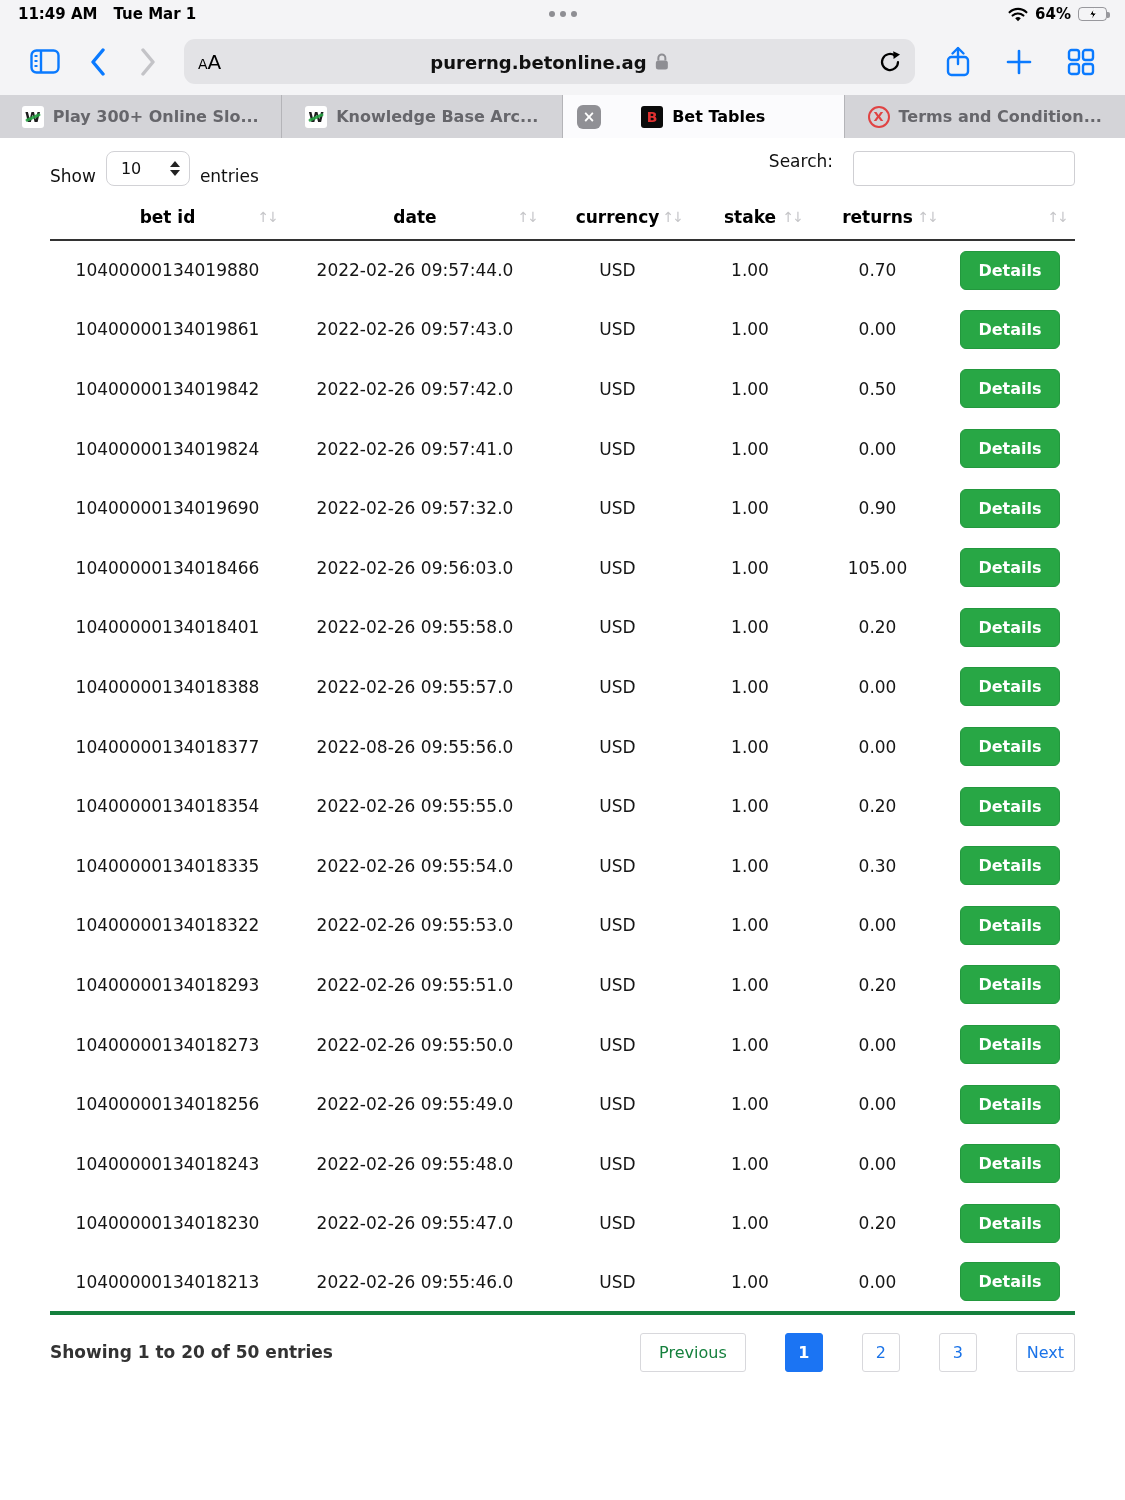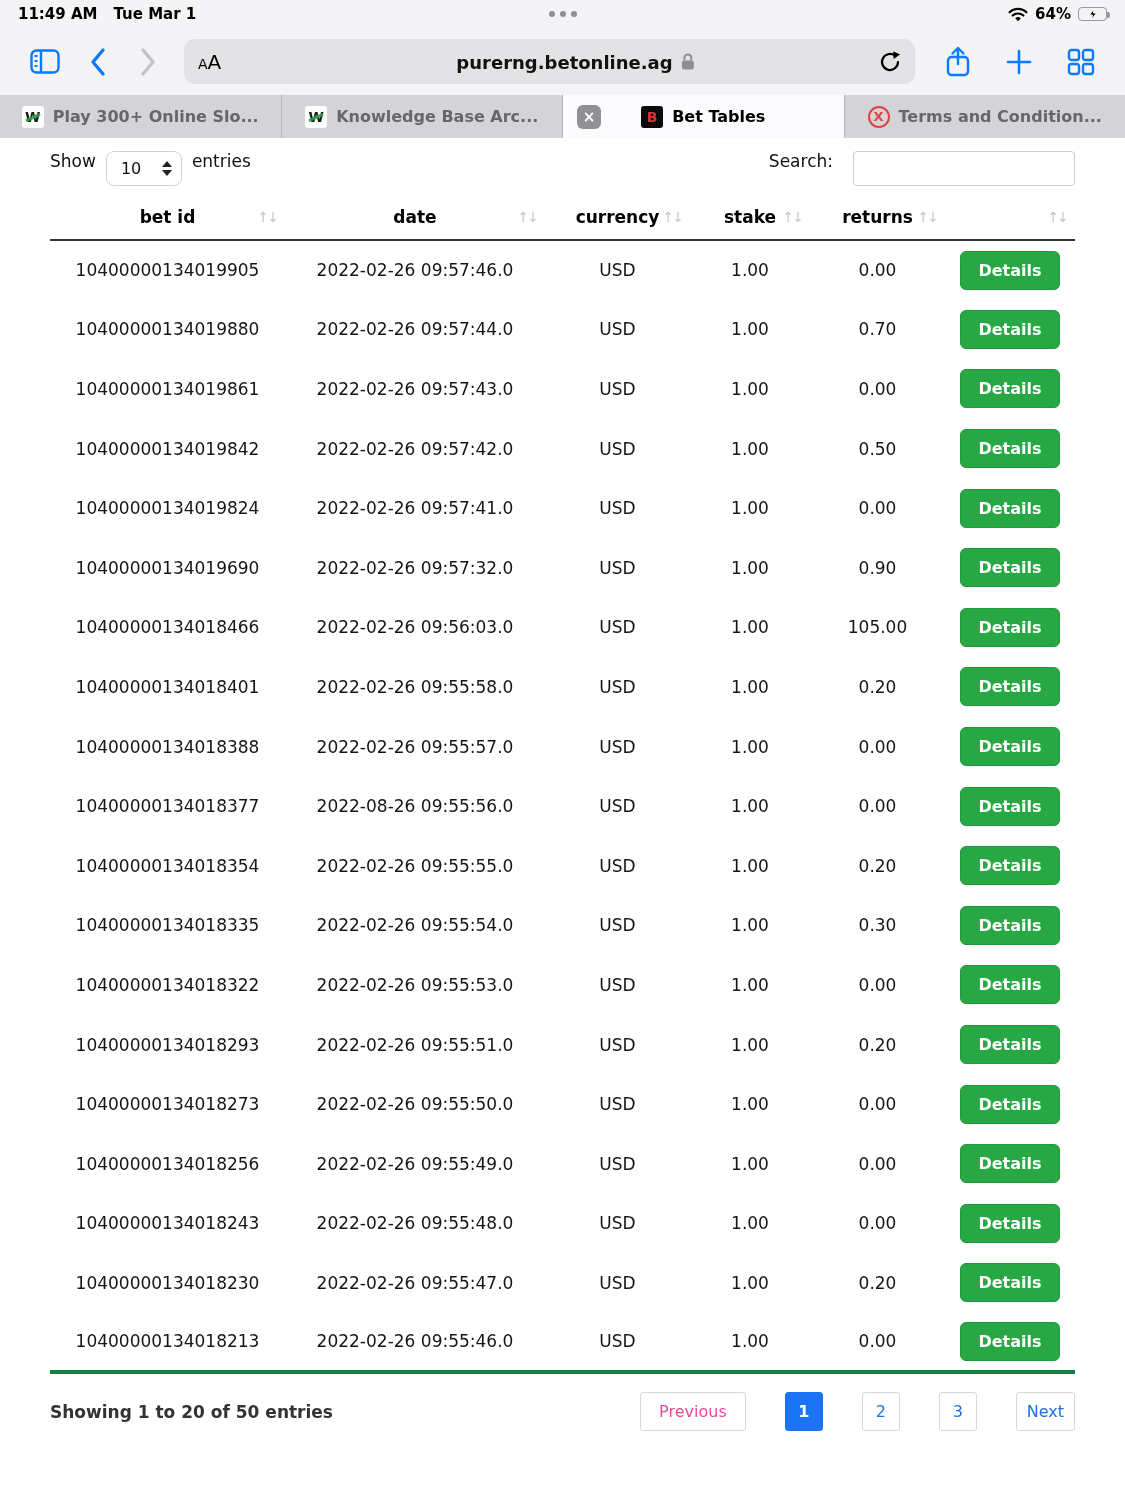--- a/index.html
+++ b/index.html
@@ -21,63 +21,63 @@
   
   .toolbar { height:67px; background:#f4f4f6; display:flex; align-items:center; padding:0 30px; gap:0; }
   .tb-icon { display:flex; align-items:center; justify-content:center; cursor:pointer; }
   .icon-sidebar { margin-right:30px; }
   .icon-back { margin-right:34px; }
   .icon-fwd { margin-right:28px; }
   .url-field { flex:1; height:45px; background:#e3e3e6; border-radius:11px; display:flex; align-items:center; padding:0 14px; position:relative; margin-right:30px; }
   .reader { display:flex; align-items:baseline; color:#000; cursor:pointer; }
   .reader .a1 { font-size:14px; font-weight:500; }
   .reader .a2 { font-size:20px; font-weight:500; }
-  .url-center { position:absolute; left:50%; top:50%; transform:translate(-50%,-50%); display:flex; align-items:center; gap:8px;margin-left:26px; }
+  .url-center { position:absolute; left:50%; top:50%; transform:translate(-50%,-50%); display:flex; align-items:center; gap:8px; }
   .url-text { font-size:18px; font-weight:bold; color:#111; white-space:nowrap; }
   .reload { position:absolute; right:14px; top:50%; transform:translateY(-50%); }
   .tb-right { display:flex; align-items:center; gap:34px; }
 
   
   .tab-bar { height:43px; display:flex; background:#d4d4d8; }
   .tab { flex:1; display:flex; align-items:center; justify-content:center; gap:9px; font-size:16px; font-weight:bold; color:#66666b; background:#d4d4d8; border-right:1px solid #b4b4b8; position:relative; cursor:pointer; }
   .tab:last-child { border-right:none; }
   .tab.active { background:#fbfbfd; color:#000; }
   .favicon { width:22px; height:22px; border-radius:3px; display:flex; align-items:center; justify-content:center; font-size:14px; font-weight:bold; flex:0 0 auto; position:relative; }
   .fav-w { background:#fff; color:#1c1c1c; }
   .fav-w::after { content:""; position:absolute; left:3px; top:10px; width:16px; height:3px; background:#27a244; transform:rotate(-24deg); border-radius:2px; opacity:.9; }
   .fav-b { background:#0a0a0a; color:#e03131; }
   .fav-x { background:transparent; border:2px solid #e04343; border-radius:50%; color:#e04343; font-size:13px; }
   .tab-close { position:absolute; left:14px; top:50%; transform:translateY(-50%); width:24px; height:24px; border-radius:6px; background:#909095; color:#fff; font-size:15px; font-weight:bold; display:flex; align-items:center; justify-content:center; cursor:pointer; }
 
   
   .content { background:#fff; padding:10px 50px 0; }
   .controls { display:flex; align-items:center; justify-content:space-between; height:40px; margin-bottom:6px; }
-  .show-group { display:flex; align-items:flex-start; gap:10px; font-size:17px; color:#111; }
-  .length-select { width:76px; height:35px; border:1px solid #d2d2d6; border-radius:8px; background:#fff; display:flex; align-items:center; justify-content:space-between; padding:0 9px 0 14px; cursor:pointer; }
+  .show-group { display:flex; align-items:flex-end; gap:10px; font-size:17px; color:#111; }
+  .length-select { width:84px; height:35px; border:1px solid #d2d2d6; border-radius:8px; background:#fff; display:flex; align-items:center; justify-content:space-between; padding:0 9px 0 14px; cursor:pointer; }
   .length-select .val { font-size:16px; color:#111; }
   .stepper { display:flex; flex-direction:column; gap:3px; }
   .stepper .up { width:0; height:0; border-left:5px solid transparent; border-right:5px solid transparent; border-bottom:6px solid #222; }
   .stepper .down { width:0; height:0; border-left:5px solid transparent; border-right:5px solid transparent; border-top:6px solid #222; }
   .search-group { display:flex; align-items:flex-start; gap:20px; font-size:17px; color:#111; }
   .search-group input { width:222px; height:35px; border:1px solid #cfcfd3; border-radius:4px; font-size:16px; padding:0 8px; outline:none; background:#fff; }
 
   
   table.bets { width:100%; border-collapse:collapse; table-layout:fixed; }
   table.bets thead th { font-size:17px; font-weight:bold; color:#000; text-align:center; height:46px; vertical-align:middle; border-bottom:2px solid #333; position:relative; cursor:pointer; }
   .sort-glyph { position:absolute; right:8px; top:50%; transform:translateY(-50%); font-size:14px; color:#c6c6c9; letter-spacing:-2px; font-weight:normal; }
   table.bets tbody td { height:59.6px; text-align:center; vertical-align:middle; font-size:17px; color:#151515; }
   table.bets tbody tr:last-child td { border-bottom:4px solid #15803d; }
   .details-btn { background:#28a745; border:1px solid #23983e; border-radius:6px; color:#fff; font-size:16px; font-weight:bold; padding:9px 17px; font-family:inherit; cursor:pointer; }
 
   
   .table-footer { display:flex; align-items:center; justify-content:space-between; margin-top:18px; }
   .summary { font-size:17px; font-weight:bold; color:#333; }
   .pagination { display:flex; align-items:center; gap:39px; }
   .page-btn { min-width:38px; height:39px; background:#fff; border:1px solid #d8d8dc; border-radius:3px; font-size:16px; color:#1a73e8; font-family:inherit; display:flex; align-items:center; justify-content:center; padding:0 10px; cursor:pointer; }
-  .page-btn.prev { color:#ec4899; padding:4px 18px; }
+  .page-btn.prev { color:#15803d; padding:4px 18px; }
   .page-btn.next { font-weight:normal; }
   .page-btn.active { background:#1b74f3; border-color:#1b74f3; color:#fff; font-weight:bold; }
 </style>
 </head>
 <body>
 
 <div class="screen">
 
   <div class="status-bar">
     <div class="sb-left">
@@ -229,28 +229,20 @@
           <th><span>bet id</span><span class="sort-glyph">↑↓</span></th>
           <th><span>date</span><span class="sort-glyph">↑↓</span></th>
           <th><span>currency</span><span class="sort-glyph">↑↓</span></th>
           <th><span>stake</span><span class="sort-glyph">↑↓</span></th>
           <th><span>returns</span><span class="sort-glyph">↑↓</span></th>
           <th><span></span><span class="sort-glyph">↑↓</span></th>
         </tr>
       </thead>
       <tbody>
           <tr>
-            <td>10400000134019905</td>
-            <td>2022-02-26 09:57:46.0</td>
-            <td>USD</td>
-            <td>1.00</td>
-            <td>0.00</td>
-            <td><button class="details-btn">Details</button></td>
-          </tr>
-          <tr>
             <td>10400000134019880</td>
             <td>2022-02-26 09:57:44.0</td>
             <td>USD</td>
             <td>1.00</td>
             <td>0.70</td>
             <td><button class="details-btn">Details</button></td>
           </tr>
           <tr>
             <td>10400000134019861</td>
             <td>2022-02-26 09:57:43.0</td>

